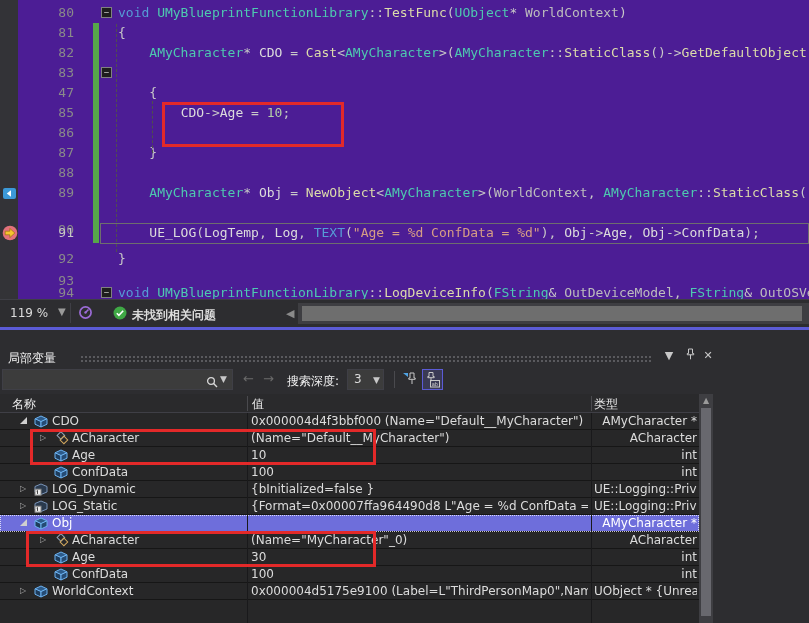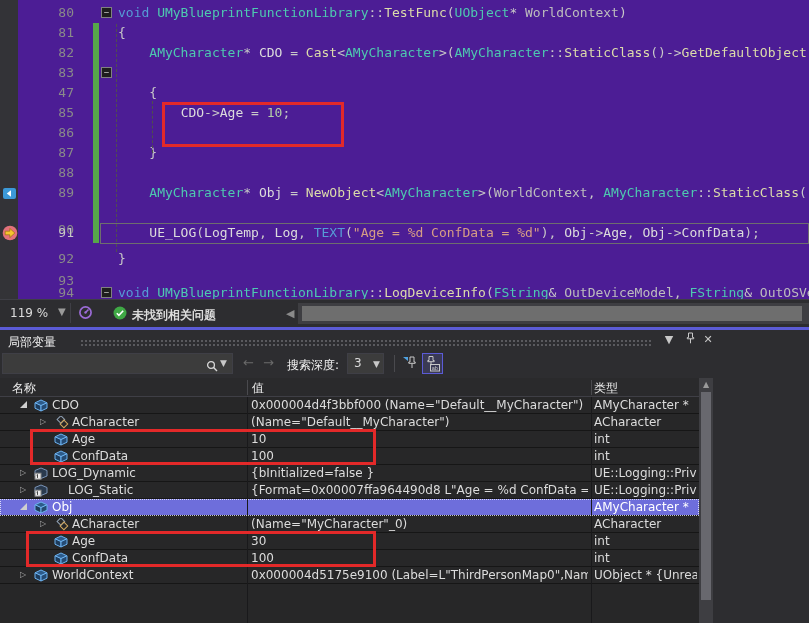--- a/index.html
+++ b/index.html
@@ -30,21 +30,21 @@
   .vsep{position:absolute;top:3px;width:1px;height:20px;background:#3F3F46;}
   #health-ind{position:absolute;left:78px;top:5px;}
   #ok-badge{position:absolute;left:113px;top:6px;}
   #ok-msg{position:absolute;left:132px;top:7px;color:#DCDCDC;font-weight:bold;}
   #hscroll-left{position:absolute;left:286px;top:7px;color:#8A8A8A;font-size:11px;}
   #hscroll-track{position:absolute;left:298px;top:3px;width:511px;height:21px;background:#3E3E42;}
   #hscroll-thumb{position:absolute;left:4px;top:3px;width:500px;height:15px;background:#6E6E6E;}
   #accent-line{position:absolute;left:0;top:327px;width:809px;height:3px;background:var(--accent,#5B5BD6);}
   
   #bottom{position:absolute;left:0;top:330px;width:809px;height:293px;background:#2D2D30;}
-  #locals{position:absolute;left:0;top:0;width:714px;height:253px;background:#2D2D30;}
+  #locals{position:absolute;left:0;top:16px;width:714px;height:253px;background:#2D2D30;}
   #locals-title{position:absolute;left:8px;top:4px;font-size:12px;color:#F1F1F1;}
   #locals-dots{position:absolute;left:80px;top:9px;width:572px;height:7px;
      background-image:radial-gradient(circle,#5A5A5E 0.9px,transparent 1px);background-size:4px 4px;}
   .ttl-btn{position:absolute;top:2px;width:16px;height:16px;color:#C8C8C8;font-size:11px;
            text-align:center;line-height:16px;}
   
   #locals-toolbar{position:absolute;left:0;top:20px;width:714px;height:27px;background:#2D2D30;}
   #search-box{position:absolute;left:2px;top:3px;width:231px;height:21px;background:#3C3C3C;
               border:1px solid #3F3F46;box-sizing:border-box;}
   #search-box input{position:absolute;left:5px;top:1px;width:190px;height:17px;background:transparent;
@@ -66,21 +66,21 @@
                  border-bottom:1px solid #3F3F46;box-sizing:border-box;font-size:12px;color:#ECECEC;}
   #locals-body{position:absolute;left:0;top:67px;width:699px;height:226px;background:#272728;}
   .lv-row{position:absolute;left:0;width:699px;height:17px;line-height:16px;font-size:12px;
           border-bottom:1px solid #161616;box-sizing:border-box;color:#DCDCDC;}
   .lv-row.sel{background:var(--selection,#6E6EDB);color:#FFFFFF;outline:1px dotted rgba(255,255,255,.75);outline-offset:-1px;}
   .exp{position:absolute;top:4px;color:#A8A8A8;font-size:8px;line-height:8px;}
   .exp.open{width:0;height:0;border-bottom:7px solid #CFCFCF;border-left:7px solid transparent;}
   .lv-icon{position:absolute;top:2px;width:14px;height:13px;}
   .lv-name{position:absolute;top:0px;white-space:nowrap;}
   .lv-val{position:absolute;left:251px;top:0px;width:337px;overflow:hidden;white-space:nowrap;}
-  .lv-type{position:absolute;left:594px;top:0px;width:103px;overflow:hidden;white-space:nowrap;}
+  .lv-type{position:absolute;left:594px;top:0px;width:103px;overflow:hidden;white-space:nowrap;text-align:right;}
   .col-line{position:absolute;width:1px;z-index:4;}
   
   #v-scroll{position:absolute;left:699px;top:48px;width:14px;height:245px;background:#3E3E42;}
   #v-scroll .up{position:absolute;left:0;top:2px;width:14px;text-align:center;color:#9A9A9A;font-size:8px;}
   #v-scroll .thumb{position:absolute;left:2px;top:14px;width:10px;height:208px;background:#68686E;}
   
   #cmdwin{position:absolute;left:717px;top:0px;width:92px;height:293px;background:#252526;}
   #cmd-title{position:absolute;left:10px;top:6px;font-size:12px;color:#C0C0C0;}
   #cmd-prompt{position:absolute;left:5px;top:26px;font-size:12px;color:#D8D8D8;
               font-family:"DejaVu Sans Mono","Liberation Mono",monospace;}
@@ -313,21 +313,21 @@
             <div class="lv-val">{bInitialized=false }</div>
             <div class="lv-type">UE::Logging::Privat...</div>
           </div>
           <div class="lv-row" style="top: 85px;">
             <span class="exp" style="left: 20px;">▷</span>
             <span class="lv-icon" style="left: 34px;"><svg width="14" height="13" viewBox="0 0 14 13">
                 <path d="M7 1 L13 3.5 L13 9 L7 11.5 L1 9 L1 3.5 Z" fill="#2A3A4E" stroke="#7A94B8"></path>
                 <rect x="1" y="6.2" width="6" height="6" fill="#ECECEC" stroke="#888888"></rect>
                 <path d="M3.5 7.5 v3.4 M2.6 8.1 l0.9-0.6" stroke="#444444"></path>
               </svg></span>
-            <span class="lv-name" style="left: 52px; margin-left: 16px;">LOG_Static</span>
+            <span class="lv-name" style="left: 52px;">LOG_Static</span>
             <div class="lv-val">{Format=0x00007ffa964490d8 L"Age = %d ConfData = %d" Fil...</div>
             <div class="lv-type">UE::Logging::Privat...</div>
           </div>
           <div class="lv-row sel" style="top: 102px;">
             <span class="exp open" style="left: 20px;"></span>
             <span class="lv-icon" style="left: 34px;"><svg width="14" height="13" viewBox="0 0 14 13">
                 <path d="M7 1 L13 3.8 L7 6.6 L1 3.8 Z" fill="#2D5B8A" stroke="#6CB2F0"></path>
                 <path d="M1 3.8 L7 6.6 L7 12 L1 9.2 Z" fill="#1E3C5C" stroke="#6CB2F0"></path>
                 <path d="M13 3.8 L7 6.6 L7 12 L13 9.2 Z" fill="#254B74" stroke="#6CB2F0"></path>
               </svg></span>

